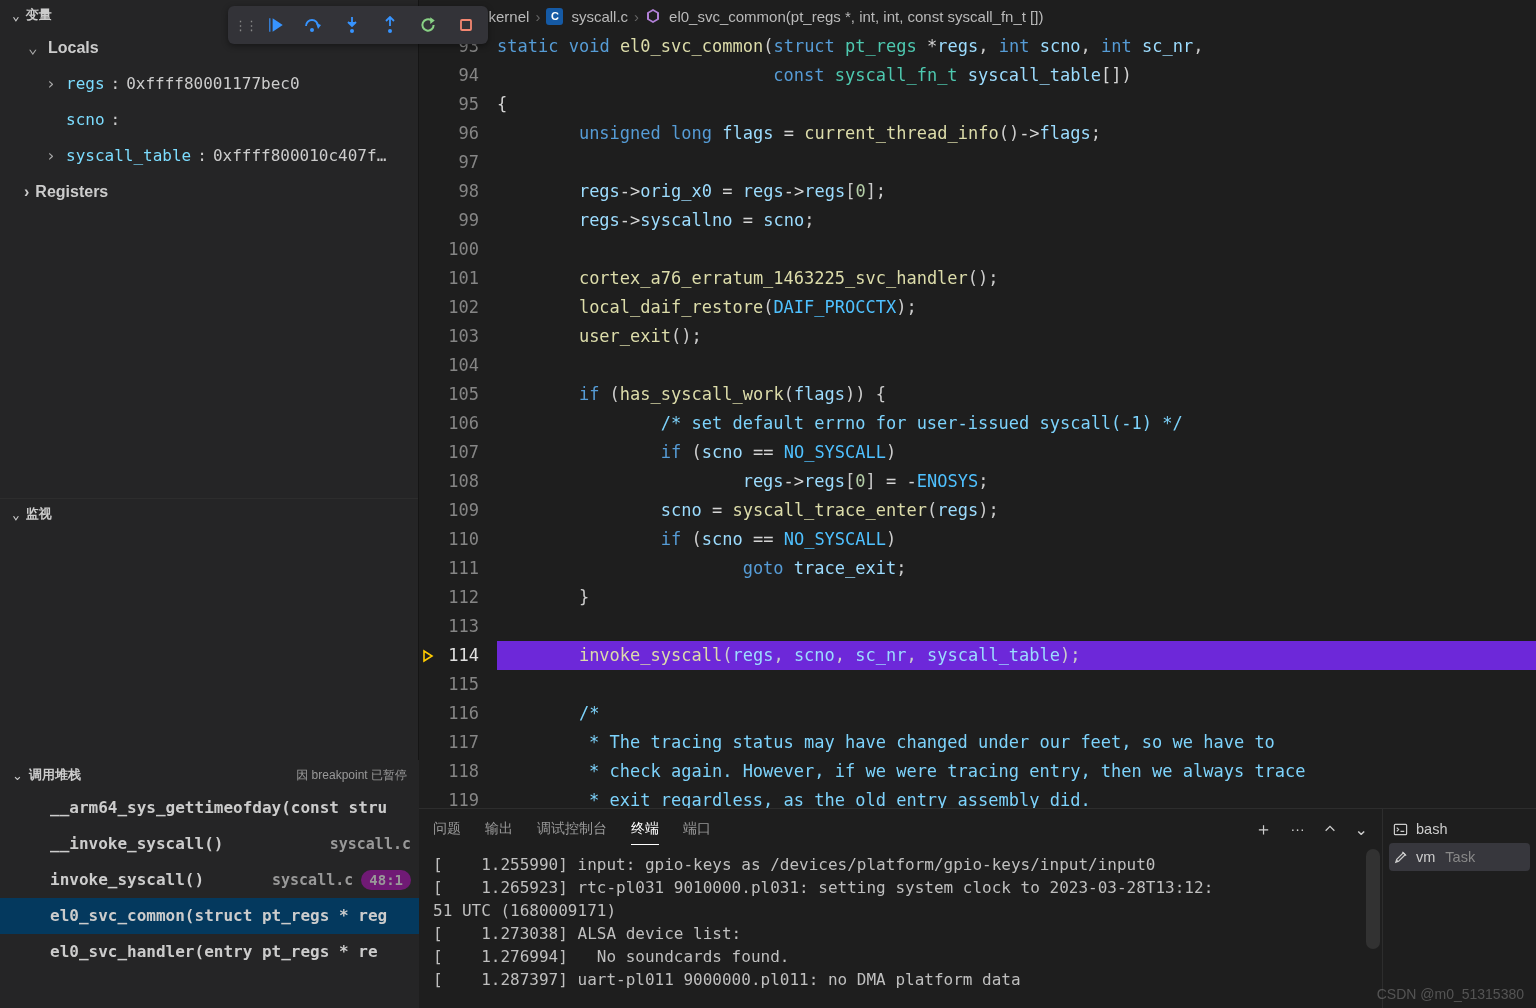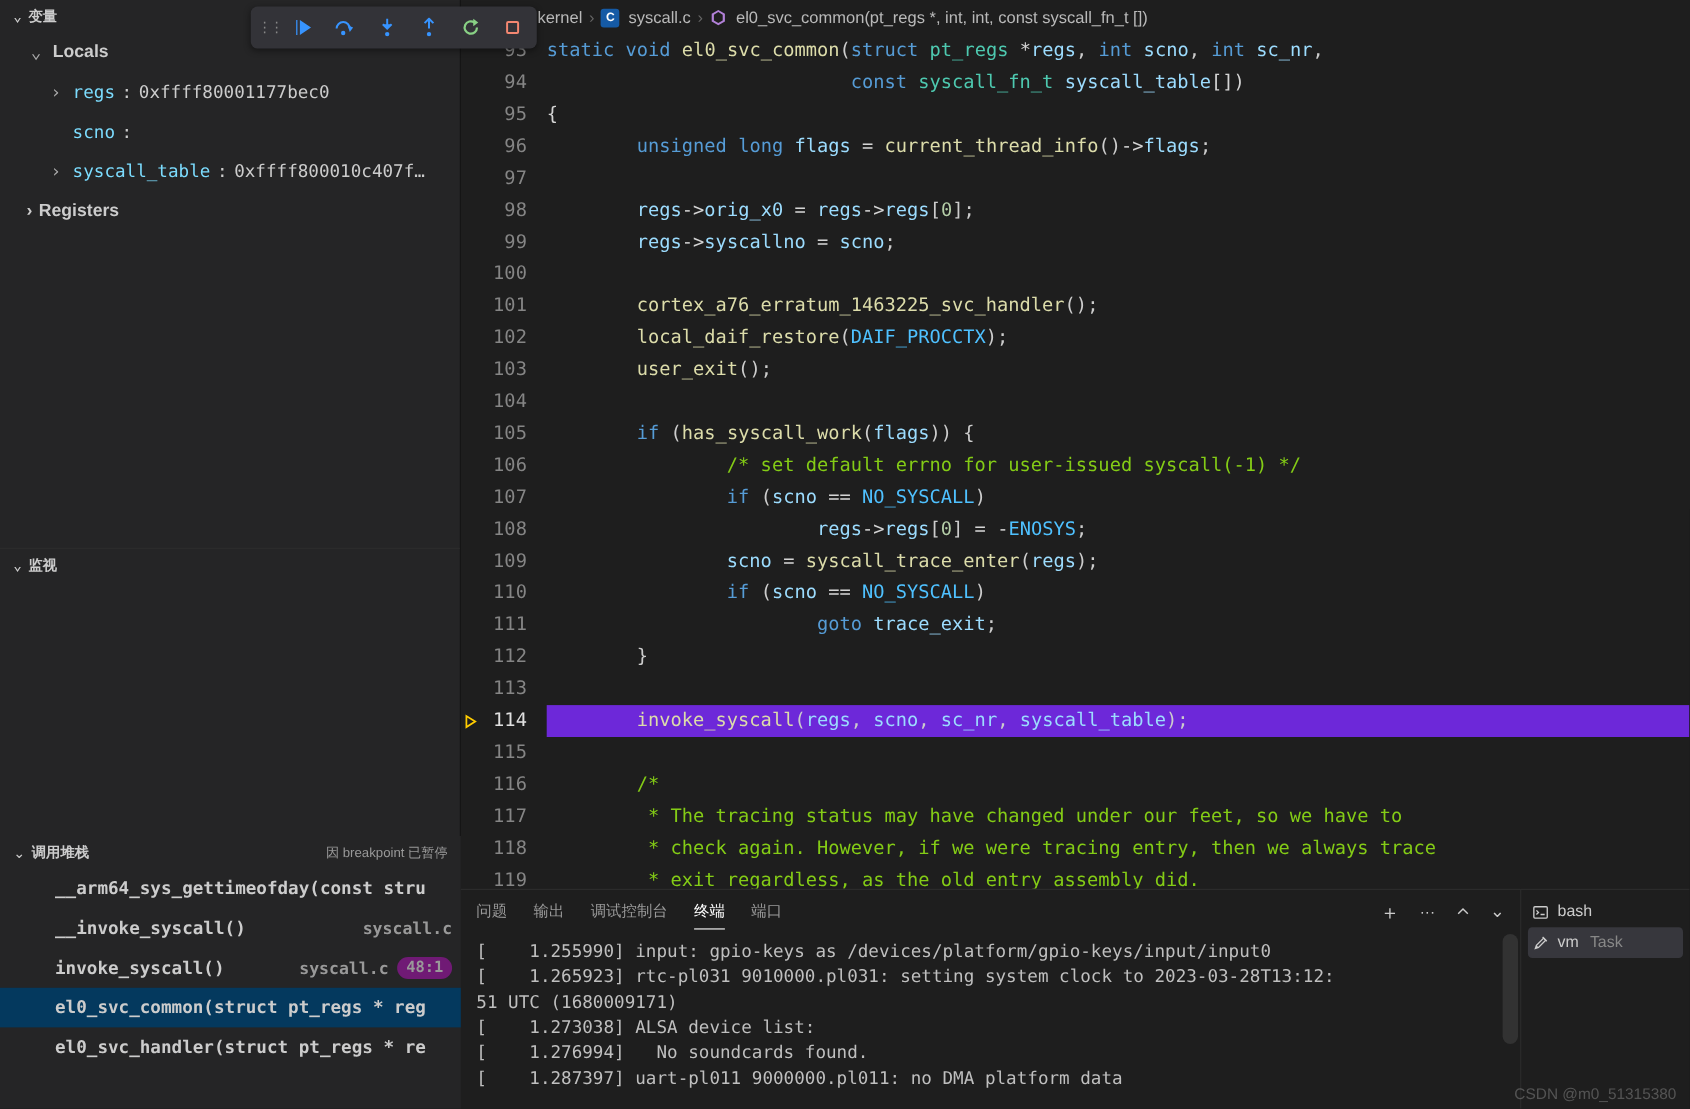--- a/index.html
+++ b/index.html
@@ -104,21 +104,21 @@
   }
   .code-lines { flex:1; white-space:pre; }
   .code-lines > div { height:29px; }
   .hl-line { background:#6d28d9; }
   .t-kw { color:#569cd6; }
   .t-type { color:#4ec9b0; }
   .t-fn { color:#dcdcaa; }
   .t-param { color:#9cdcfe; }
   .t-var { color:#9cdcfe; }
   .t-num { color:#b5cea8; }
-  .t-com { color:#84cc16; }
+  .t-com { color:#7dd3fc; }
   .t-pun { color:#d4d4d4; }
   .t-op { color:#d4d4d4; }
   .t-macro { color:#4fc1ff; }
 
   .term-area {
     position:absolute; left:419px; top:808px;
     width:963px; height:200px;
     background:#1e1e1e;
     border-top:1px solid #2d2d2d;
     display:flex; flex-direction:column;
@@ -234,21 +234,21 @@
         <span class="cs-func">invoke_syscall()</span>
         <span class="cs-loc">
           <span>syscall.c</span>
           <span class="cs-badge">48:1</span>
         </span>
       </div>
       <div class="cs-row sel">
         <span class="cs-func">el0_svc_common(struct pt_regs * reg</span>
       </div>
       <div class="cs-row">
-        <span class="cs-func">el0_svc_handler(struct pt_regs * re</span>
+        <span class="cs-func">el0_svc_handler(entry pt_regs * re</span>
       </div>
     </div>
 </div>
 
 <div class="debug-toolbar">
   <span class="grip">⋮⋮</span>
   <span class="tb-btn">
     <svg width="18" height="18" viewBox="0 0 16 16">
         <path fill="#3794ff" d="M2 2v12l1 0V2H2zm3 0v12l9-6-9-6z"></path>
       </svg>

